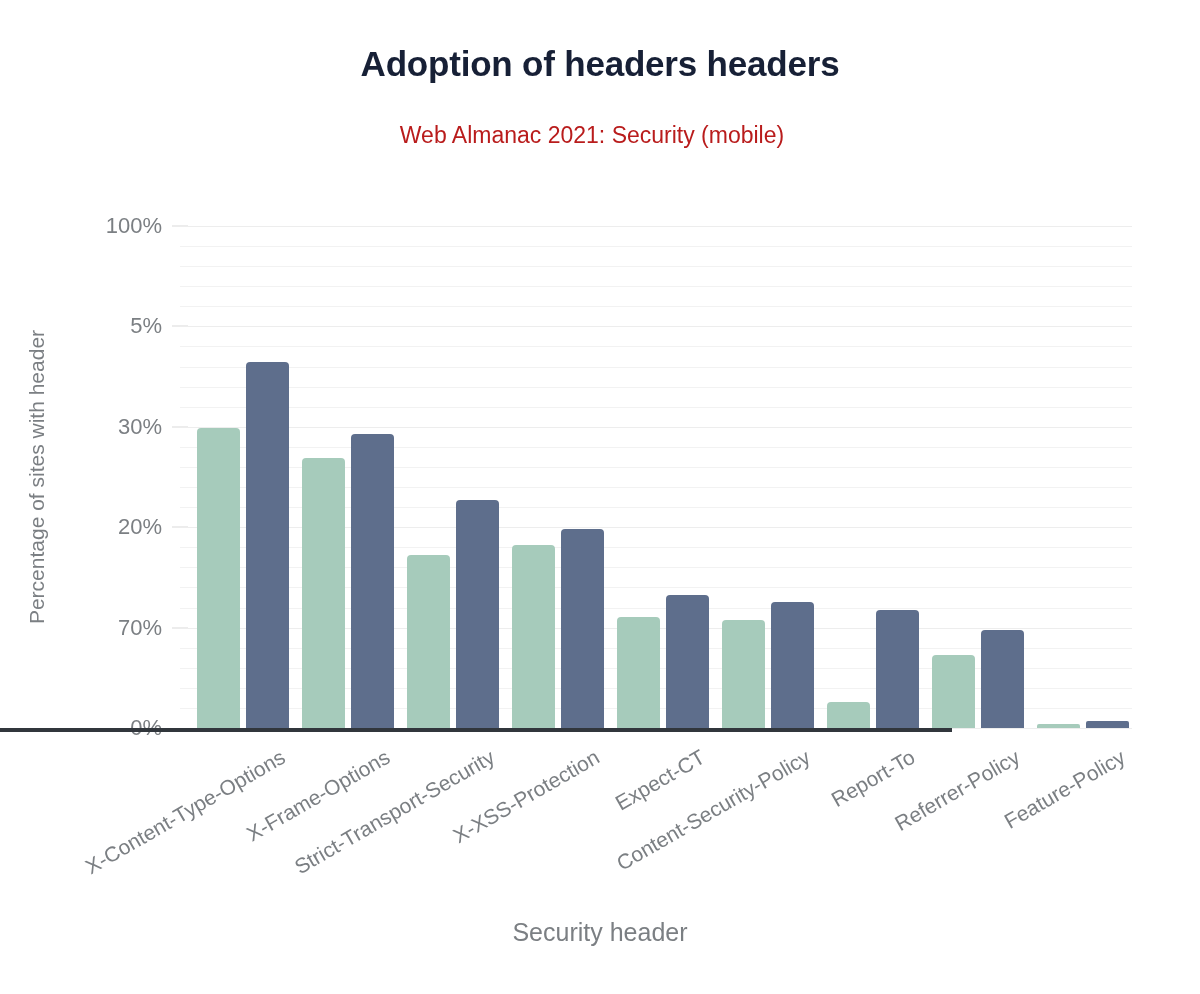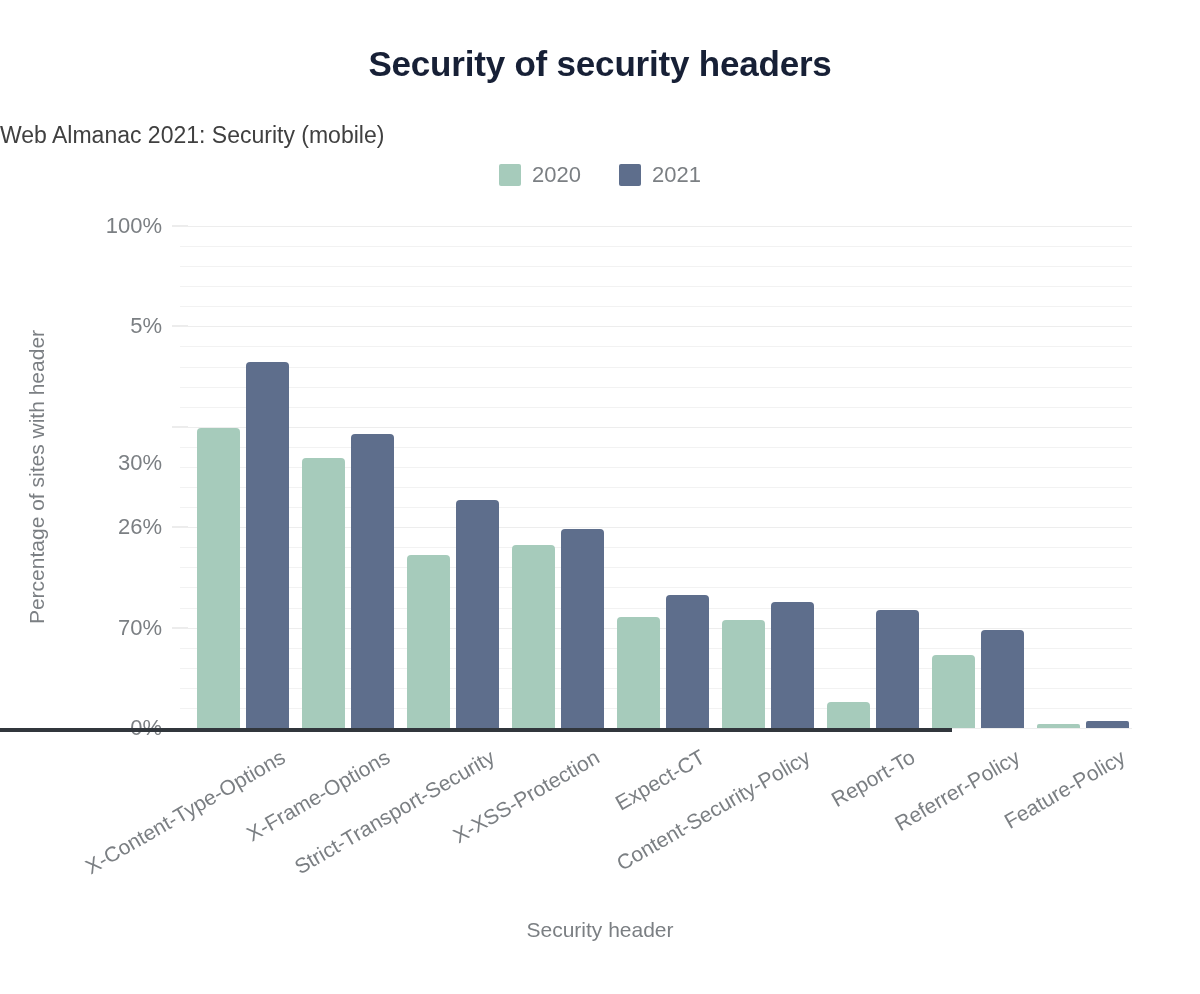--- a/index.html
+++ b/index.html
@@ -30,23 +30,23 @@
     font-size: 35px;
     font-weight: bold;
     color: #172036;
     letter-spacing: -0.2px;
   }
   .chart-subtitle {
     position: absolute;
     top: 122px;
     left: 0;
     width: 1184px;
-    text-align: left;
+    text-align: center;
     font-size: 23px;
-    color: #404040;
+    color: #b91c1c;
   }
 
   
   .legend {
     position: absolute;
     top: 162px;
     left: 0;
     width: 1200px;
     display: flex;
     justify-content: center;
@@ -128,21 +128,21 @@
     font-size: 21px;
     color: #7b7f83;
   }
 
   .x-axis-title {
     position: absolute;
     left: 0;
     top: 918px;
     width: 1200px;
     text-align: center;
-    font-size: 21px;
+    font-size: 25px;
     color: #7b7f83;
   }
 
   
   .group {
     position: absolute;
     bottom: 0;
     height: 100%;
   }
   .bar {
@@ -173,44 +173,34 @@
     transform: rotate(-30deg);
     text-align: right;
     direction: ltr;
   }
 </style>
 </head>
 <body>
 
 <div class="figure">
 
-  <div class="chart-title">Security of security headers</div>
+  <div class="chart-title">Adoption of headers headers</div>
   <div class="chart-subtitle">Web Almanac 2021: Security (mobile)</div>
 
-  <div class="legend" id="legend">
-      <div class="legend-item">
-        <span class="legend-swatch" style="background: rgb(166, 203, 187);"></span>
-        <span class="legend-label">2020</span>
-      </div>
-      <div class="legend-item">
-        <span class="legend-swatch" style="background: rgb(94, 110, 140);"></span>
-        <span class="legend-label">2021</span>
-      </div>
-    </div>
 
   <div class="y-axis-title">Percentage of sites with header</div>
   <div class="x-axis-title">Security header</div>
 
   <div id="ticks-layer">
       <div class="ytick" style="top: 728px;">0%</div>
       <div class="ytick" style="top: 627.6px;">70%</div>
       <div class="ytick-dash" style="top: 627.6px;"></div>
-      <div class="ytick" style="top: 527.2px;">26%</div>
+      <div class="ytick" style="top: 527.2px;">20%</div>
       <div class="ytick-dash" style="top: 527.2px;"></div>
-      <div class="ytick" style="top: 426.8px; margin-top: 36px;">30%</div>
+      <div class="ytick" style="top: 426.8px;">30%</div>
       <div class="ytick-dash" style="top: 426.8px;"></div>
       <div class="ytick" style="top: 326.4px;">5%</div>
       <div class="ytick-dash" style="top: 326.4px;"></div>
       <div class="ytick" style="top: 226px;">100%</div>
       <div class="ytick-dash" style="top: 226px;"></div>
     </div>
 
   <div class="plot">
     <div id="grid-layer">
         <div class="gridline major" style="top: 502px;"></div>

